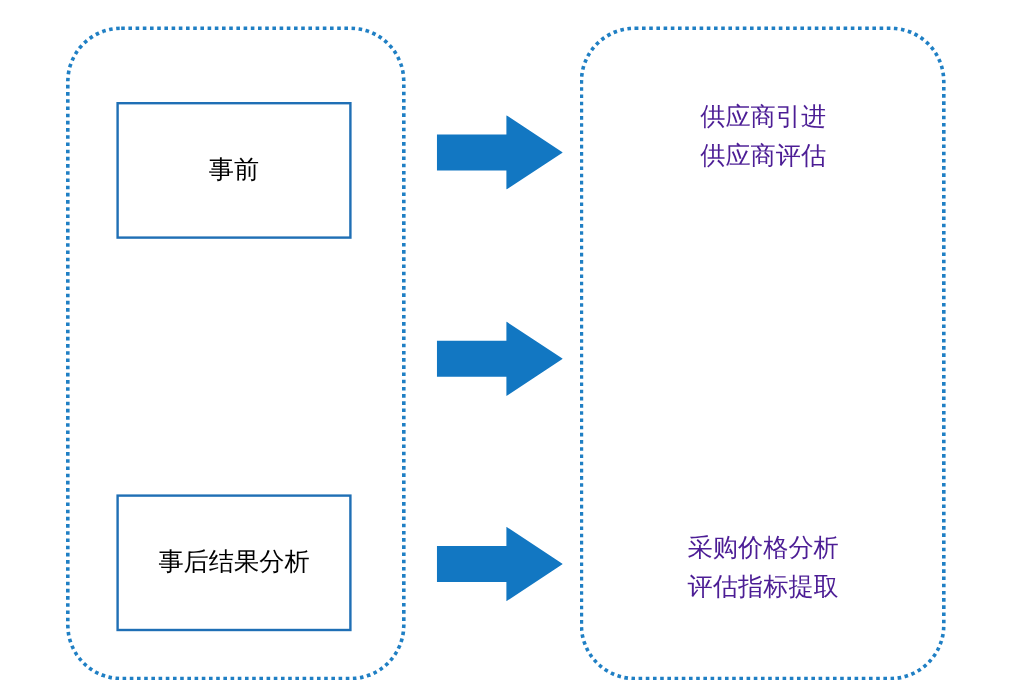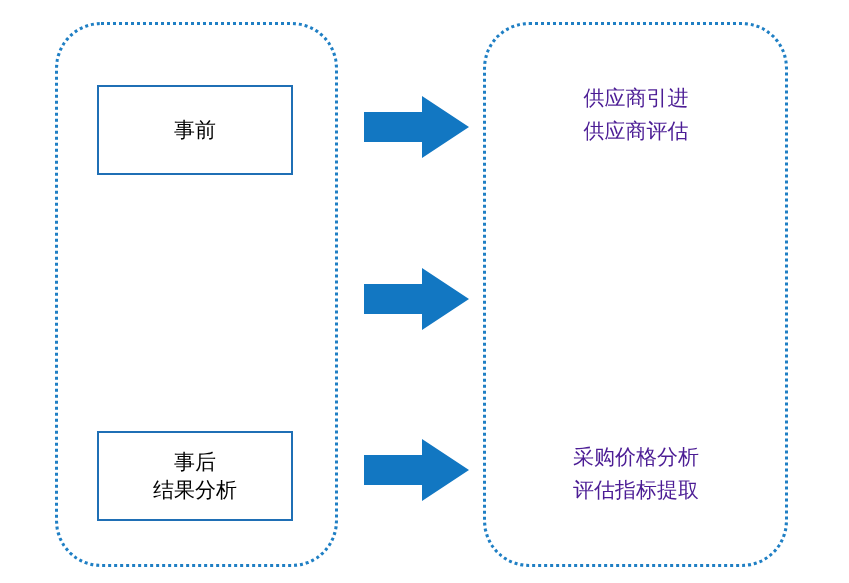--- a/index.html
+++ b/index.html
@@ -38,36 +38,36 @@
     height: 545px;
   }
 
   
   .stage-box {
     position: absolute;
     box-sizing: border-box;
     border: 2px solid #1f6fb5;
     background: #ffffff;
     display: flex;
-    flex-direction: column;
+    flex-direction: row;
     align-items: center;
     justify-content: center;
     width: 196px;
-    height: 90px;
+    height: 114px;
     left: 97px;
   }
   .stage-box .line {
     font-size: 21px;
     color: #000000;
     line-height: 1.35;
     white-space: nowrap;
   }
   #stage-1 { top: 85px; }
   #stage-2 { top: 257px; }
-  #stage-3 { top: 431px; }
+  #stage-3 { top: 412px; }
 
   
   .arrow {
     position: absolute;
     width: 105px;
     height: 62px;
     left: 364px;
   }
   #arrow-1 { top: 96px; }
   #arrow-2 { top: 268px; }

